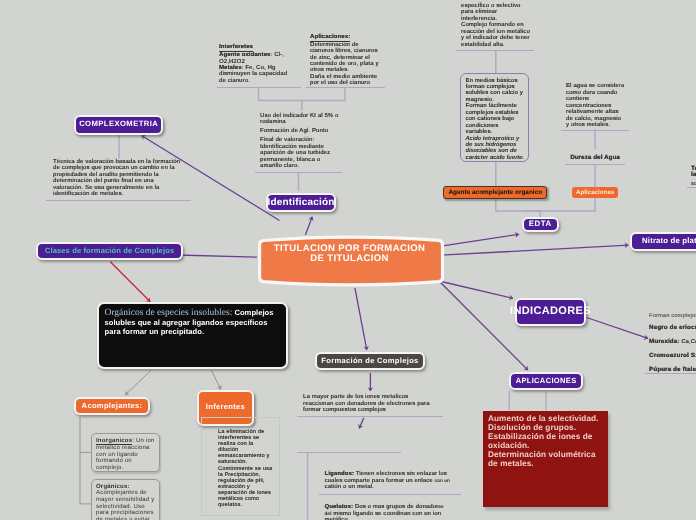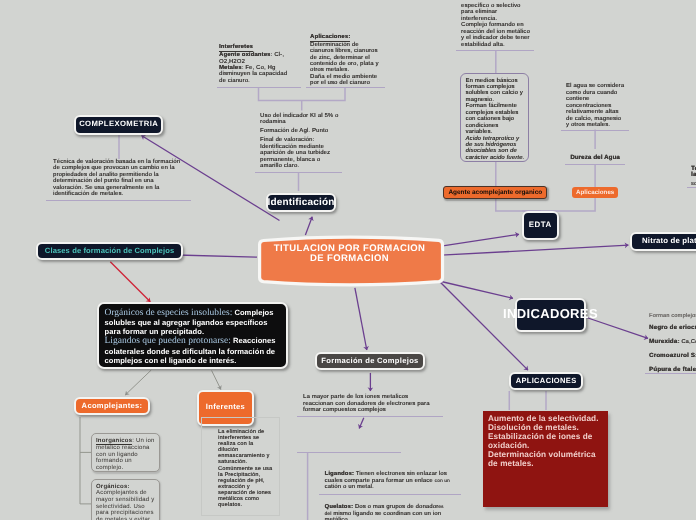--- a/index.html
+++ b/index.html
@@ -5,21 +5,21 @@
   html,body{margin:0;padding:0;}
   body{width:696px;height:520px;overflow:hidden;background:#d2d4d1;position:relative;
        font-family:"Liberation Sans","DejaVu Sans",sans-serif;
        -webkit-font-smoothing:antialiased;text-rendering:geometricPrecision;}
   #canvas{position:absolute;left:0;top:0;width:696px;height:520px;}
   svg.links{position:absolute;left:0;top:0;width:696px;height:520px;overflow:visible;}
 
   .pill{position:absolute;box-sizing:border-box;border-radius:6px;display:flex;
         align-items:center;justify-content:center;text-align:center;
         border:2px solid #f4f4f2;line-height:1.1;white-space:nowrap;overflow:visible;}
-  .pill.dark{background:#0f172a;color:#ffffff;font-weight:bold;}
+  .pill.dark{background:#4c1d95;color:#ffffff;font-weight:bold;}
   .pill.grey{background:#4a4745;color:#ffffff;font-weight:bold;}
   .pill.orange{background:#ed6a2c;color:#ffffff;font-weight:bold;}
   .shadow{box-shadow:1.5px 2px 2.5px rgba(60,60,60,.45);}
 
   .central{position:absolute;color:#fff;font-weight:bold;
            text-align:center;display:flex;align-items:center;justify-content:center;
            line-height:1.4;}
 
   .txt{position:absolute;color:#3a3735;line-height:1.3;letter-spacing:0.2px;
        text-shadow:0.28px 0 0 currentColor;}
@@ -88,39 +88,39 @@
       </g>
 </svg>
 
 <svg style="position:absolute;left:252px;top:230px;width:192px;height:60px;overflow:visible;" viewBox="0 0 192 60">
   <path d="M7.6,14.5 Q7.6,10.8 11.6,10.5 Q96.5,3.8 186.7,10.4 Q190.5,10.8 190.5,14.5
            L190.5,47.5 Q190.5,51.2 186.7,51.6 Q96.5,58.1 11.6,51.6 Q7.6,51.2 7.6,47.5 Z" fill="#ef7a48" stroke="#f7f7f5" stroke-width="3.2" stroke-linejoin="round"></path>
 </svg>
 <div class="central" style="left:258px;top:236px;width:183px;height:36px;font-size:9.5px;letter-spacing:.4px;line-height:10.4px;">
   <div>
     <div>TITULACION POR FORMACION</div>
-    <div>DE FORMACION</div>
+    <div>DE TITULACION</div>
   </div>
 </div>
 
 <div class="pill dark shadow" style="left:74px;top:114.5px;width:89px;height:20px;font-size:7.7px;letter-spacing:0.4px;text-indent:0.4px;">COMPLEXOMETRIA</div>
 
 <div class="pill dark shadow" style="left:266.3px;top:193.4px;width:69.3px;height:18.4px;font-size:10px;letter-spacing:.2px;text-indent:.2px;border-radius:6px;">Identificación</div>
 
 <div class="pill dark shadow" style="left:36px;top:241.5px;width:147px;height:18.5px;font-size:7.6px;color:#4cc2ba;letter-spacing:.1px;text-indent:.1px;">Clases de formación de Complejos</div>
 
 <div class="pill grey shadow" style="left:314.8px;top:351.8px;width:110px;height:18.3px;font-size:7.6px;letter-spacing:.3px;text-indent:.3px;">Formación de Complejos</div>
 
 <div class="pill orange shadow" style="left:73.5px;top:396.6px;width:76.7px;height:18.8px;font-size:7.6px;letter-spacing:.3px;text-indent:.3px;">Acomplejantes:</div>
 
 <div class="pill orange shadow" style="left:196.6px;top:389.5px;width:57.4px;height:36px;font-size:7.6px;letter-spacing:.3px;text-indent:.3px;">Inferentes</div>
 
-<div class="pill dark shadow" style="left:521.5px;top:211px;width:37px;height:29px;font-size:7.9px;letter-spacing:.5px;text-indent:.5px;">EDTA</div>
-
-<div class="pill dark shadow" style="left:514.8px;top:297.5px;width:71px;height:34px;font-size:13px;letter-spacing:.35px;text-indent:.35px;">INDICADORES</div>
+<div class="pill dark shadow" style="left:521.5px;top:217px;width:37px;height:15px;font-size:7.9px;letter-spacing:.5px;text-indent:.5px;">EDTA</div>
+
+<div class="pill dark shadow" style="left:514.8px;top:297.5px;width:71px;height:28px;font-size:11px;letter-spacing:.35px;text-indent:.35px;">INDICADORES</div>
 
 <div class="pill dark shadow" style="left:508.9px;top:371.7px;width:74px;height:18.5px;font-size:7.5px;letter-spacing:.35px;text-indent:.35px;">APLICACIONES</div>
 
 <div class="pill dark shadow" style="left:629.6px;top:232.4px;width:84px;height:18.5px;font-size:7.8px;letter-spacing:.15px;text-indent:.15px;">Nitrato de plata</div>
 
 <div style="position:absolute;left:443.3px;top:186.3px;width:104px;height:13px;background:#ed6a2c;
             border:1px solid #4a3328;border-radius:3px;box-sizing:border-box;color:#120e0b;font-weight:bold;
             font-size:6.45px;display:flex;align-items:center;justify-content:center;white-space:nowrap;
             box-shadow:1.5px 1.5px 1.5px rgba(80,80,80,.45);">Agente acomplejante organico</div>
 
@@ -154,21 +154,20 @@
   <div style="margin-top:2.5px;">Formación de Agl. Punto</div>
   <div style="margin-top:2.5px;">Final de valoración: Identificación mediante aparición de una turbidez permanente, blanca o amarillo claro.</div>
 </div>
 <div class="uline" style="left:255px;top:172px;width:87px;"></div>
 
 <div style="position:absolute;left:97px;top:302px;width:191px;height:67px;background:#0d0d0e;
             border-radius:7px;border:2px solid #f2f2f0;box-sizing:border-box;padding:3.5px 7px 0 5.5px;
             color:#ffffff;font-size:7.6px;line-height:9.3px;font-weight:bold;letter-spacing:0.03px;
             box-shadow:1.5px 2px 2.5px rgba(60,60,60,.45);">
   <div><span style="font-family:'Liberation Serif','DejaVu Serif',serif;color:#a9c8e2;font-weight:normal;font-size:9.5px;letter-spacing:0px;">Orgánicos de especies insolubles:</span><span> Complejos solubles que al agregar ligandos específicos para formar un precipitado.</span></div>
-  <div><span style="font-family:'Liberation Serif','DejaVu Serif',serif;color:#a9c8e2;font-weight:normal;font-size:9.5px;letter-spacing:0px;">Ligandos que pueden protonarse:</span><span> Reacciones colaterales donde se dificultan la formación de complejos con el ligando de interés.</span></div>
 </div>
 
 <div class="obox" style="left:91px;top:433px;width:69px;height:39px;padding:3.5px 4px;font-size:6px;line-height:6.7px;">
   <b style="border-bottom:0.7px solid #35322f;display:inline-block;line-height:5.4px;">Inorganicos</b><span>: Un ion metalico reacciona con un ligando formando un complejo.</span>
 </div>
 
 <div class="obox" style="left:91px;top:479px;width:69px;height:47px;padding:3.5px 4px;font-size:6px;line-height:6.7px;">
   <div><b>Orgánicos:</b></div>
   <div>Acomplejantes de mayor sensibilidad y selectividad. Uso para precipitaciones de metales y evitar</div>
 </div>
@@ -220,18 +219,18 @@
   <div style="font-size:5.6px;color:#6a6764;line-height:9px;">Forman complejos</div>
   <div><b>Negro de eriocr</b></div>
   <div><b>Murexida:</b><span style="font-size:5.6px;"> Ca,Co</span></div>
   <div><b>Cromoazurol S:</b></div>
   <div><b>Púpura de ftale</b></div>
 </div>
 <div class="uline" style="left:645px;top:372.5px;width:62px;"></div>
 
 <div class="rbox" style="left:483px;top:410.5px;width:125px;height:96px;padding:4.5px 7px 0 5px;font-size:8.2px;line-height:8.95px;letter-spacing:0.1px;">
   <div>Aumento de la selectividad.</div>
-  <div>Disolución de metales.</div>
+  <div>Disolución de grupos.</div>
   <div>Estabilización de iones de oxidación.</div>
   <div>Determinación volumétrica de metales.</div>
 </div>
 
 </div>
 
 </body></html>

